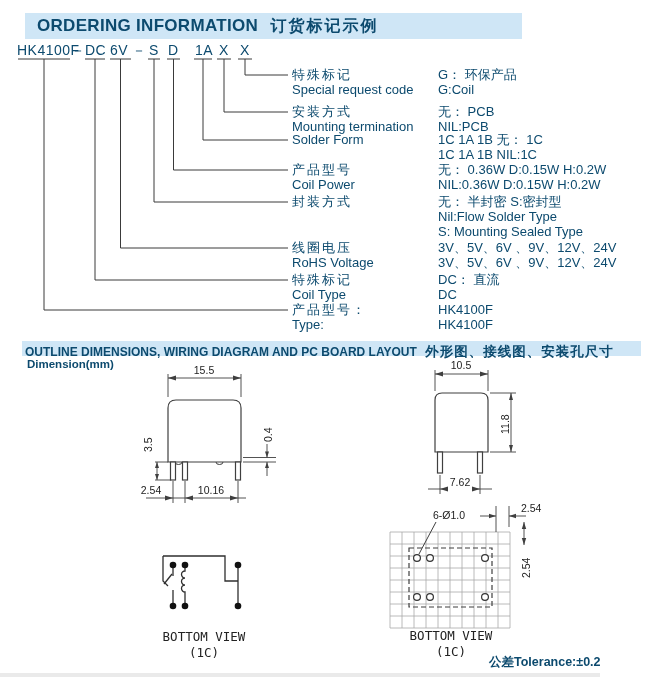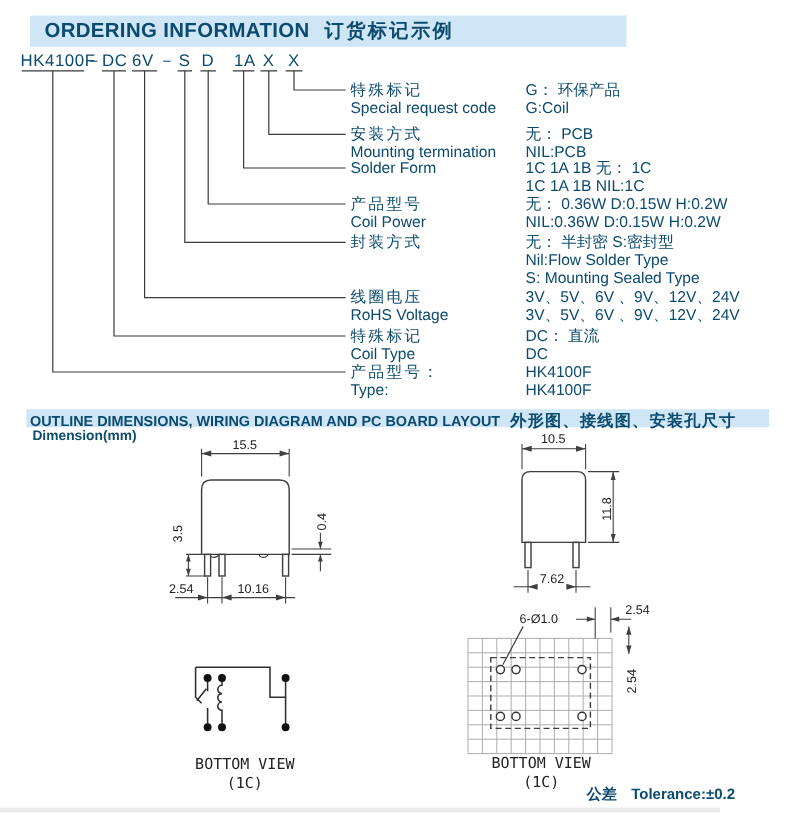--- a/index.html
+++ b/index.html
@@ -11,21 +11,21 @@
   .band1 .bzh{font-size:16px;font-weight:700;margin-left:8px;letter-spacing:2px;}
   .band2{left:22px;top:341px;width:619px;height:15px;padding:1px 0 0 3px;}
   .band2 .ben{font-size:12px;font-weight:700;letter-spacing:0px;}
   .band2 .bzh{font-size:13.5px;font-weight:700;letter-spacing:1px;margin-left:4px;}
   .codeseg{position:absolute;top:42px;font-size:14px;letter-spacing:0.5px;white-space:pre;}
   .orow-label{position:absolute;left:292px;width:146px;font-size:13px;line-height:15px;white-space:nowrap;}
   .orow-label .zh{letter-spacing:2px;}
   .orow-value{position:absolute;left:438px;width:231px;font-size:13px;line-height:15px;white-space:nowrap;}
   .dimnote{position:absolute;left:27px;top:358px;font-size:11.5px;font-weight:600;}
   .tol{position:absolute;left:489px;top:654px;font-size:12.5px;font-weight:700;white-space:nowrap;}
-  .tol .en{margin-left:12px;}
+  .tol .en{margin-left:0;}
   .bottomstrip{position:absolute;left:0;top:673px;width:600px;height:4px;background:#eaeaea;}
   svg.overlay{position:absolute;left:0;top:0;}
   svg text{font-family:"Liberation Sans",sans-serif;font-size:10.5px;fill:#222;}
   svg text.cap{font-family:"DejaVu Sans Mono",monospace;font-size:12.5px;fill:#222;}
 </style>
 </head>
 <body>
 
 <div class="page">
 

